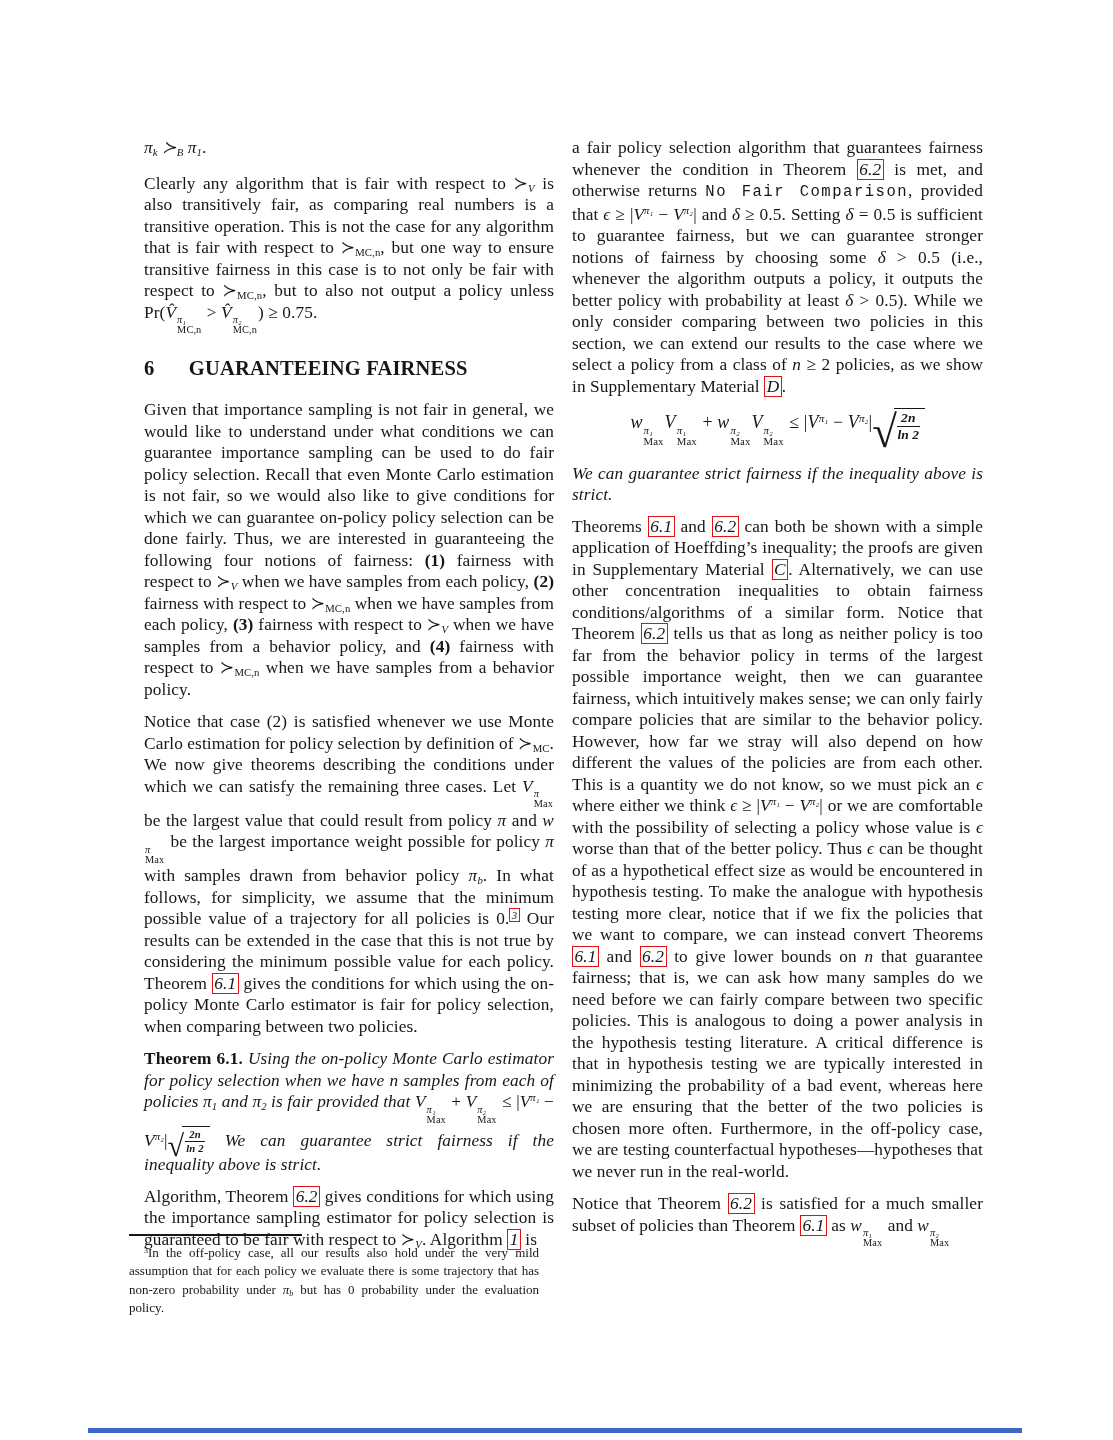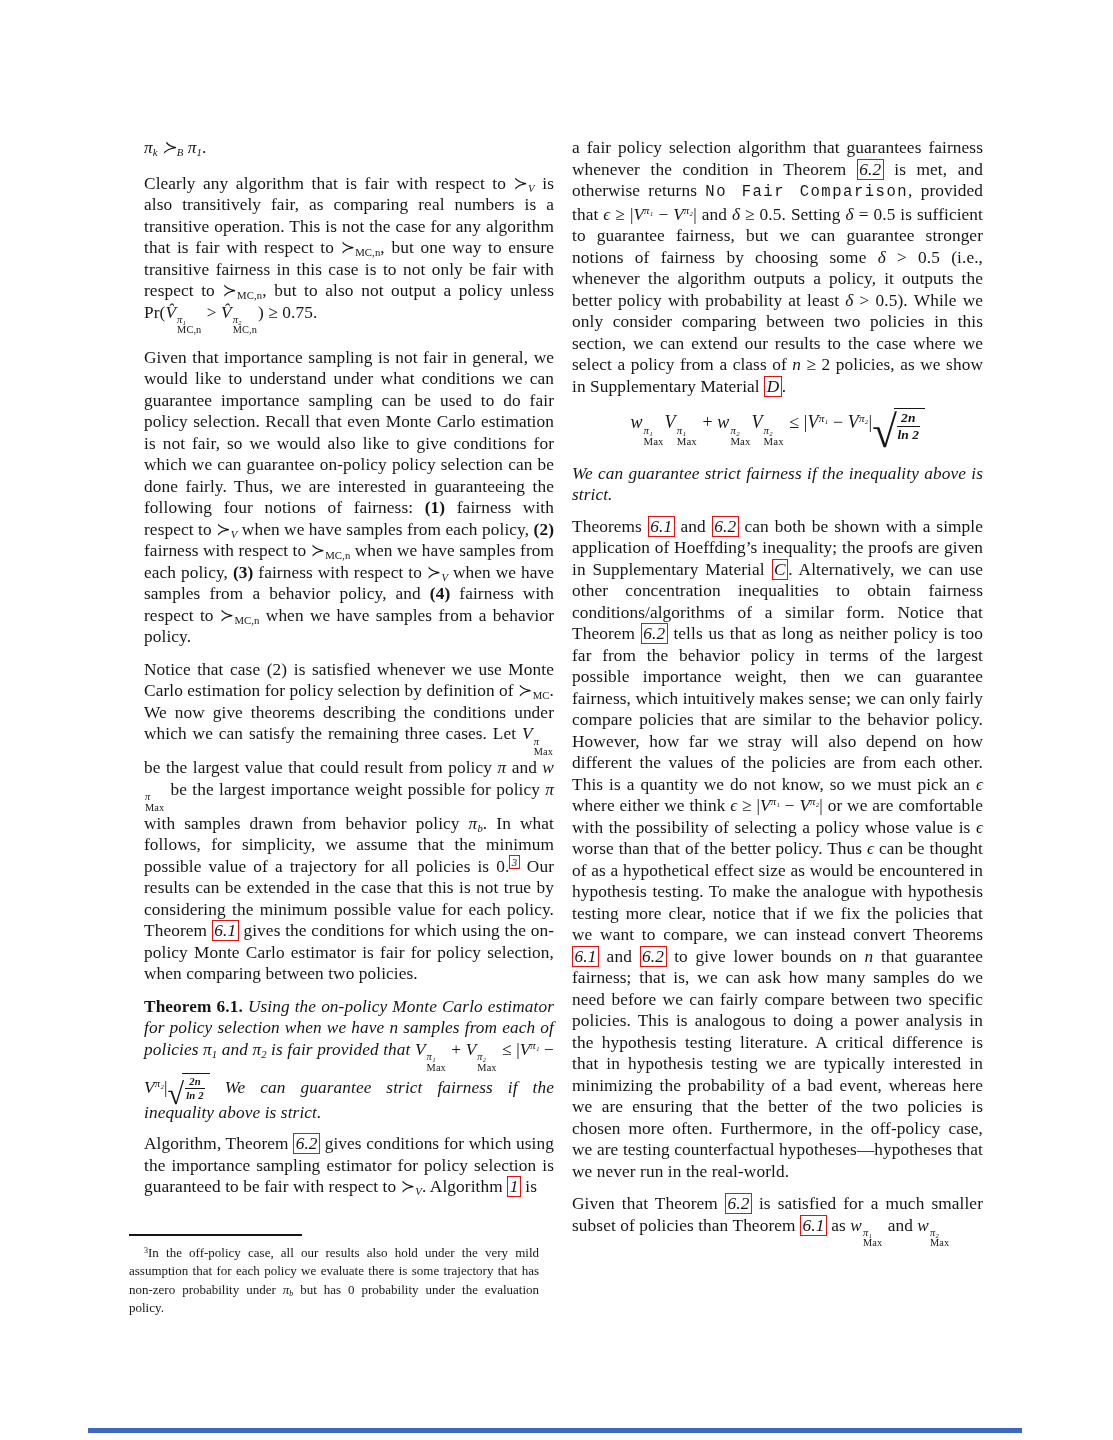--- a/index.html
+++ b/index.html
@@ -115,20 +115,24 @@
 
 <div class="col col-left">
   <p class="math-line"><span class="r-m">π</span><span class="r-sub r-m">k</span><span class="r-m"> ≻</span><span class="r-sub r-m">B</span><span class="r-m"> π</span><span class="r-sub r-m">1</span><span>.</span></p>
   <p><span>Clearly any algorithm that is fair with respect to </span><span>≻</span><span class="r-sub r-m">V</span><span> is also transitively fair, as comparing real numbers is a transitive operation.  This is not the case for any algorithm that is fair with respect to </span><span>≻</span><span class="r-sub">MC,n</span><span>, but one way to ensure transitive fairness in this case is to not only be fair with respect to </span><span>≻</span><span class="r-sub">MC,n</span><span>, but to also not output a policy unless Pr(</span><span class="r-m">V̂</span><span class="r-supsub">
         <span class="ss-top">π₁</span>
         <span class="ss-bot">MC,n</span>
       </span><span> &gt; </span><span class="r-m">V̂</span><span class="r-supsub">
         <span class="ss-top">π₂</span>
         <span class="ss-bot">MC,n</span>
       </span><span>) ≥ 0.75.</span></p>
+  <h2 class="section-heading">
+    <span class="sec-num">6</span>
+    <span class="sec-title">GUARANTEEING FAIRNESS</span>
+  </h2>
   <p><span>Given that importance sampling is not fair in general, we would like to understand under what conditions we can guarantee importance sampling can be used to do fair policy selection.  Recall that even Monte Carlo estimation is not fair, so we would also like to give conditions for which we can guarantee on-policy policy selection can be done fairly.  Thus, we are interested in guaranteeing the following four notions of fairness: </span><span class="r-b">(1)</span><span> fairness with respect to </span><span>≻</span><span class="r-sub r-m">V</span><span> when we have samples from each policy, </span><span class="r-b">(2)</span><span> fairness with respect to </span><span>≻</span><span class="r-sub">MC,n</span><span> when we have samples from each policy, </span><span class="r-b">(3)</span><span> fairness with respect to </span><span>≻</span><span class="r-sub r-m">V</span><span> when we have samples from a behavior policy, and </span><span class="r-b">(4)</span><span> fairness with respect to </span><span>≻</span><span class="r-sub">MC,n</span><span> when we have samples from a behavior policy.</span></p>
   <p><span>Notice that case (2) is satisfied whenever we use Monte Carlo estimation for policy selection by definition of </span><span>≻</span><span class="r-sub">MC</span><span>.  We now give theorems describing the conditions under which we can satisfy the remaining three cases. Let </span><span class="r-m">V</span><span class="r-supsub">
         <span class="ss-top">π</span>
         <span class="ss-bot">Max</span>
       </span><span> be the largest value that could result from policy </span><span class="r-m">π</span><span> and </span><span class="r-m">w</span><span class="r-supsub">
         <span class="ss-top">π</span>
         <span class="ss-bot">Max</span>
       </span><span> be the largest importance weight possible for policy </span><span class="r-m">π</span><span> with samples drawn from behavior policy </span><span class="r-m">π</span><span class="r-sub r-m">b</span><span>.  In what follows, for simplicity, we assume that the minimum possible value of a trajectory for all policies is 0.</span><span class="r-box r-sup">3</span><span> Our results can be extended in the case that this is not true by considering the minimum possible value for each policy.  Theorem </span><span class="r-box">6.1</span><span> gives the conditions for which using the on-policy Monte Carlo estimator is fair for policy selection, when comparing between two policies.</span></p>
   <p class="theorem"><span class="r-b">Theorem 6.1.</span><span class="r-i">  Using the on-policy Monte Carlo estimator for policy selection when we have </span><span class="r-m">n</span><span class="r-i"> samples from each of policies </span><span class="r-m">π</span><span class="r-sub r-m">1</span><span class="r-i"> and </span><span class="r-m">π</span><span class="r-sub r-m">2</span><span class="r-i"> is fair provided that </span><span class="r-m">V</span><span class="r-supsub">
         <span class="ss-top">π₁</span>
@@ -155,21 +159,21 @@
         <span class="ss-bot">Max</span>
       </span><span> + </span><span class="r-m">w</span><span class="r-supsub">
         <span class="ss-top">π₂</span>
         <span class="ss-bot">Max</span>
       </span><span class="r-m">V</span><span class="r-supsub">
         <span class="ss-top">π₂</span>
         <span class="ss-bot">Max</span>
       </span><span> ≤ |</span><span class="r-m">V</span><span class="r-sup r-m">π₁</span><span> − </span><span class="r-m">V</span><span class="r-sup r-m">π₂</span><span>|</span><span class="r-rad2">√</span><span class="r-frac2 r-ol"><span class="fr-top">2n</span><span class="fr-bot">ln 2</span></span></div>
   <p class="theorem"><span class="r-i">We can guarantee strict fairness if the inequality above is strict.</span></p>
   <p><span>Theorems </span><span class="r-box">6.1</span><span> and </span><span class="r-box">6.2</span><span> can both be shown with a simple application of Hoeffding’s inequality; the proofs are given in Supplementary Material </span><span class="r-box">C</span><span>.  Alternatively, we can use other concentration inequalities to obtain fairness conditions/algorithms of a similar form.  Notice that Theorem </span><span class="r-box">6.2</span><span> tells us that as long as neither policy is too far from the behavior policy in terms of the largest possible importance weight, then we can guarantee fairness, which intuitively makes sense; we can only fairly compare policies that are similar to the behavior policy.  However, how far we stray will also depend on how different the values of the policies are from each other.  This is a quantity we do not know, so we must pick an </span><span class="r-m">ϵ</span><span> where either we think </span><span class="r-m">ϵ</span><span> ≥ |</span><span class="r-m">V</span><span class="r-sup r-m">π₁</span><span> − </span><span class="r-m">V</span><span class="r-sup r-m">π₂</span><span>| or we are comfortable with the possibility of selecting a policy whose value is </span><span class="r-m">ϵ</span><span> worse than that of the better policy.  Thus </span><span class="r-m">ϵ</span><span> can be thought of as a hypothetical effect size as would be encountered in hypothesis testing.  To make the analogue with hypothesis testing more clear, notice that if we fix the policies that we want to compare, we can instead convert Theorems </span><span class="r-box">6.1</span><span> and </span><span class="r-box">6.2</span><span> to give lower bounds on </span><span class="r-m">n</span><span> that guarantee fairness; that is, we can ask how many samples do we need before we can fairly compare between two specific policies.  This is analogous to doing a power analysis in the hypothesis testing literature.  A critical difference is that in hypothesis testing we are typically interested in minimizing the probability of a bad event, whereas here we are ensuring that the better of the two policies is chosen more often.  Furthermore, in the off-policy case, we are testing counterfactual hypotheses—hypotheses that we never run in the real-world.</span></p>
-  <p><span>Given that Theorem </span><span class="r-box">6.2</span><span> is satisfied for a much smaller subset of policies than Theorem </span><span class="r-box">6.1</span><span> as </span><span class="r-m">w</span><span class="r-supsub">
+  <p><span>Notice that Theorem </span><span class="r-box">6.2</span><span> is satisfied for a much smaller subset of policies than Theorem </span><span class="r-box">6.1</span><span> as </span><span class="r-m">w</span><span class="r-supsub">
         <span class="ss-top">π₁</span>
         <span class="ss-bot">Max</span>
       </span><span> and </span><span class="r-m">w</span><span class="r-supsub">
         <span class="ss-top">π₂</span>
         <span class="ss-bot">Max</span>
       </span></p>
 </div>
 
 <div class="bottom-bar" style="background: rgb(60, 103, 197);"></div>
 

